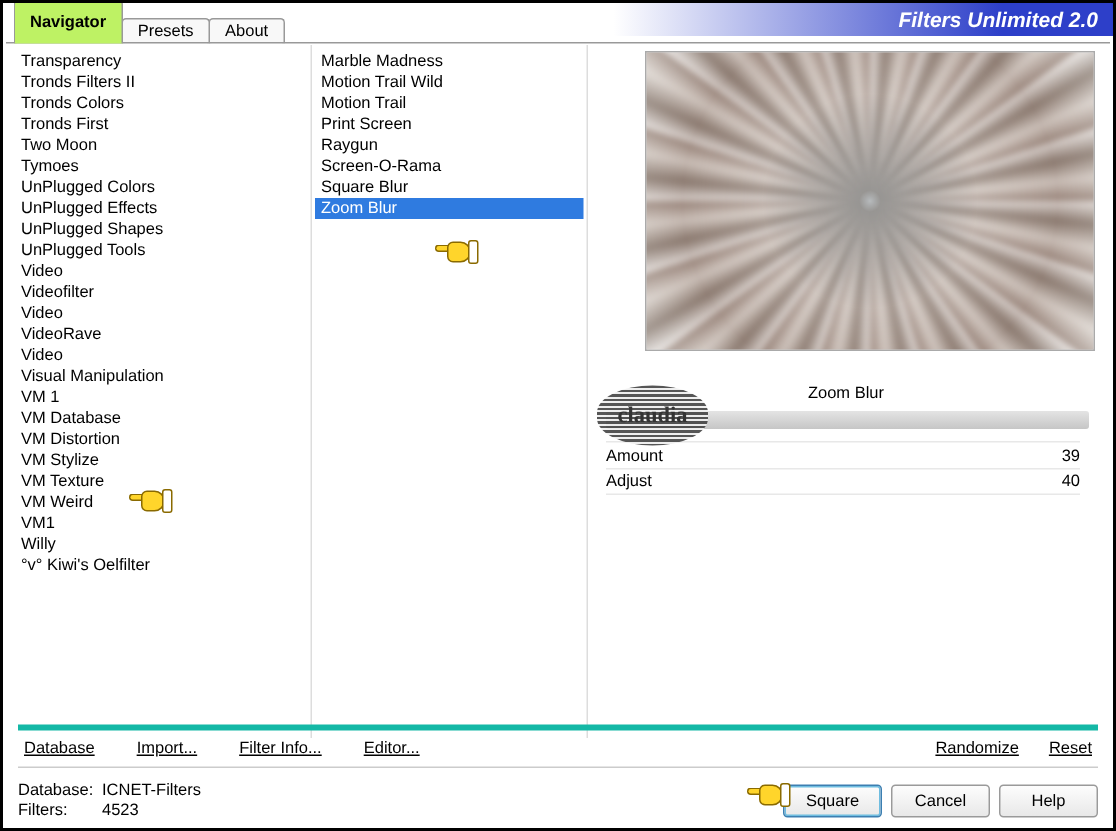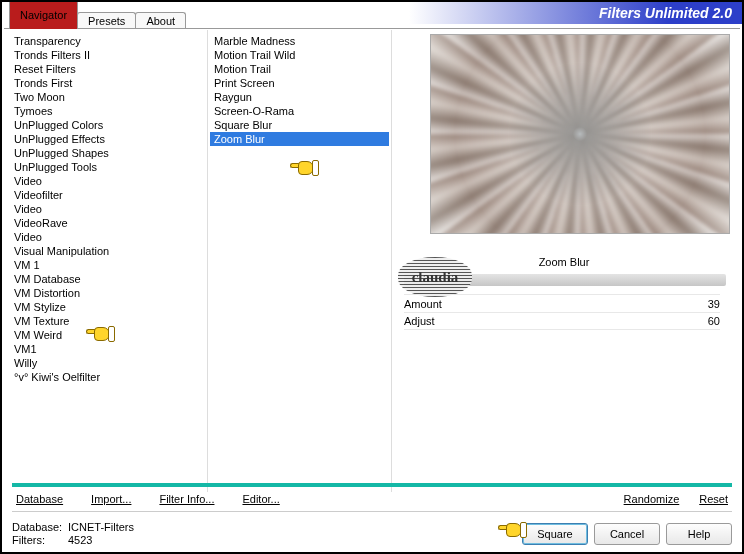--- a/index.html
+++ b/index.html
@@ -1,21 +1,21 @@
 <!DOCTYPE html>
 <html><head>
 <meta charset="utf-8">
 <style>
   * { box-sizing: border-box; margin: 0; padding: 0; }
   body { font-family: "Tahoma", "Segoe UI", sans-serif; font-size: 11px; background: #fff; width: 744px; height: 554px; overflow: hidden; border: 2px solid #000; position: relative; color: #000; }
   .titlebar { height: 22px; background: linear-gradient(to right, #fff 0%, #fff 55%, #2d3fc9 90%, #2d3fc9 100%); display: flex; justify-content: flex-end; align-items: center; padding-right: 10px; }
   .titlebar-text { color: #fff; font-weight: bold; font-style: italic; font-size: 14px; }
   .tabs { display: flex; gap: 0; height: 22px; align-items: flex-end; padding-left: 5px; position: absolute; top: 5px; left: 2px; }
   .tab { padding: 3px 10px; border: 1px solid #999; border-bottom: none; background: #fff; border-radius: 3px 3px 0 0; font-size: 11px; cursor: pointer; margin-right: -1px; position: relative; }
-  .tab.active { padding: 8px 10px; z-index: 2; background: #b91c1c; }
+  .tab.active { padding: 8px 10px; z-index: 2; background: #bef264; font-weight: bold; }
   .tab.inactive { background: #f8f8f8; font-size: 11px; padding: 2px 10px; margin-top: 2px; }
   .tab-underline { position: absolute; top: 26px; left: 2px; right: 2px; border-top: 1px solid #999; }
   .main { display: flex; position: absolute; top: 28px; bottom: 60px; left: 6px; right: 6px; }
   .col1 { width: 200px; display: flex; }
   .col2 { width: 184px; display: flex; }
   .col3 { flex: 1; display: flex; flex-direction: column; padding-left: 6px; }
   .listbox { flex: 1; background: #fff; overflow-y: scroll; border-right: 1px solid #ddd; padding: 4px 2px; }
   .list-item { padding: 1px 4px; white-space: nowrap; cursor: pointer; }
   .list-item.selected { background: #2f7be0; color: #fff; }
   .listbox::-webkit-scrollbar { width: 16px; }
@@ -58,21 +58,21 @@
   <div class="tab inactive">About</div>
 </div>
 <div class="tab-underline"></div>
 
 <div class="main">
 
   <div class="col1">
     <div class="listbox" id="categories">
         <div class="list-item">Transparency</div>
         <div class="list-item">Tronds Filters II</div>
-        <div class="list-item">Reset Filters</div>
+        <div class="list-item">Tronds Colors</div>
         <div class="list-item">Tronds First</div>
         <div class="list-item">Two Moon</div>
         <div class="list-item">Tymoes</div>
         <div class="list-item">UnPlugged Colors</div>
         <div class="list-item">UnPlugged Effects</div>
         <div class="list-item">UnPlugged Shapes</div>
         <div class="list-item">UnPlugged Tools</div>
         <div class="list-item">Video</div>
         <div class="list-item">Videofilter</div>
         <div class="list-item">Video</div>
@@ -108,21 +108,21 @@
     <div class="preview"></div>
     <div class="filter-name-bar">Zoom Blur</div>
     <div class="separator-bar"></div>
     <div class="params" id="params">
         <div class="param-row">
           <span>Amount</span>
           <span>39</span>
         </div>
         <div class="param-row">
           <span>Adjust</span>
-          <span>60</span>
+          <span>40</span>
         </div>
       </div>
   </div>
 
 </div>
 
 <div class="bottom-buttons">
   <span class="link-btn">Database</span>
   <span class="link-btn">Import...</span>
   <span class="link-btn">Filter Info...</span>

